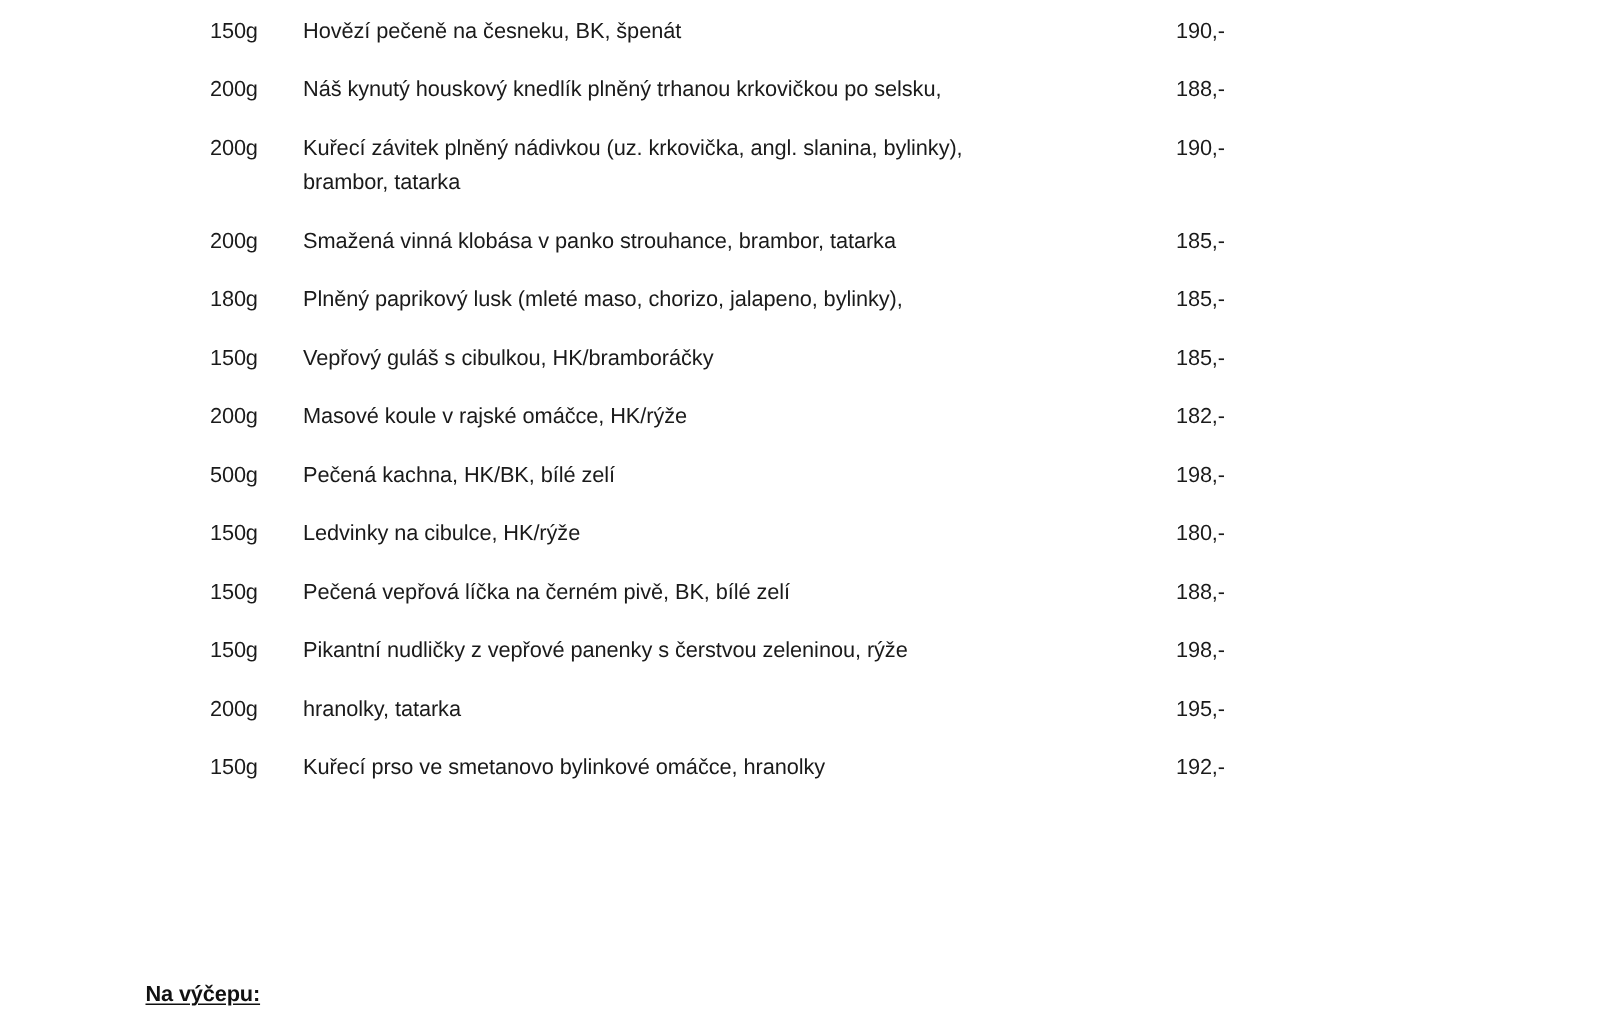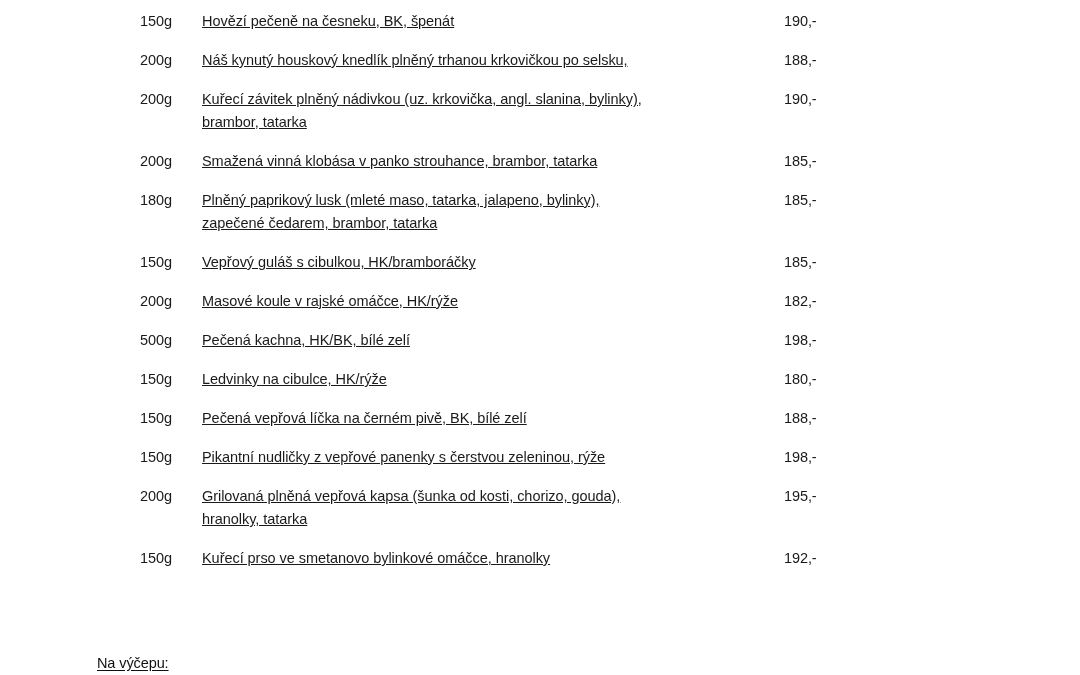--- a/index.html
+++ b/index.html
@@ -52,21 +52,20 @@
     white-space: nowrap;
   }
 
   .menu-row .desc {
     flex: 1 1 auto;
     max-width: 566px;
     font-size: 14.5px;
     line-height: 23px;
     letter-spacing: -0.05px;
     color: #1a1a1a;
-    text-decoration: underline;
   }
 
   .menu-row .desc .line2 {
     display: block;
   }
 
   .menu-row .desc .line2:empty {
     display: none;
   }
 
@@ -111,21 +110,21 @@
     display: block;
   }
 
   
   .bottom-heading {
     position: absolute;
     left: 97px;
     top: 653px;
     font-size: 14.5px;
     line-height: 20px;
-    font-weight: normal;
+    font-weight: bold;
     letter-spacing: -0.1px;
     color: #111111;
     text-decoration: underline;
     text-underline-offset: 2px;
     white-space: nowrap;
   }
 </style>
 </head>
 <body>
 
@@ -148,21 +147,21 @@
         <div class="desc"><span>Kuřecí závitek plněný nádivkou (uz. krkovička, angl. slanina, bylinky),</span><span class="line2">brambor, tatarka</span></div>
         <div class="price">190,-</div>
       </div>
       <div class="menu-row">
         <div class="weight">200g</div>
         <div class="desc"><span>Smažená vinná klobása v panko strouhance, brambor, tatarka</span></div>
         <div class="price">185,-</div>
       </div>
       <div class="menu-row">
         <div class="weight">180g</div>
-        <div class="desc"><span>Plněný paprikový lusk (mleté maso, tatarka, jalapeno, bylinky),</span><span class="line2">zapečené čedarem, brambor, tatarka</span></div>
+        <div class="desc"><span>Plněný paprikový lusk (mleté maso, chorizo, jalapeno, bylinky),</span></div>
         <div class="price">185,-</div>
       </div>
       <div class="menu-row">
         <div class="weight">150g</div>
         <div class="desc"><span>Vepřový guláš s cibulkou, HK/bramboráčky</span></div>
         <div class="price">185,-</div>
       </div>
       <div class="menu-row">
         <div class="weight">200g</div>
         <div class="desc"><span>Masové koule v rajské omáčce, HK/rýže</span></div>
@@ -183,21 +182,21 @@
         <div class="desc"><span>Pečená vepřová líčka na černém pivě, BK, bílé zelí</span></div>
         <div class="price">188,-</div>
       </div>
       <div class="menu-row">
         <div class="weight">150g</div>
         <div class="desc"><span>Pikantní nudličky z vepřové panenky s čerstvou zeleninou, rýže</span></div>
         <div class="price">198,-</div>
       </div>
       <div class="menu-row">
         <div class="weight">200g</div>
-        <div class="desc"><span>Grilovaná plněná vepřová kapsa (šunka od kosti, chorizo, gouda),</span><span class="line2">hranolky, tatarka</span></div>
+        <div class="desc"><span class="line2">hranolky, tatarka</span></div>
         <div class="price">195,-</div>
       </div>
       <div class="menu-row">
         <div class="weight">150g</div>
         <div class="desc"><span>Kuřecí prso ve smetanovo bylinkové omáčce, hranolky</span></div>
         <div class="price">192,-</div>
       </div>
     </div>
 
   <div class="bottom-heading">Na výčepu:</div>

